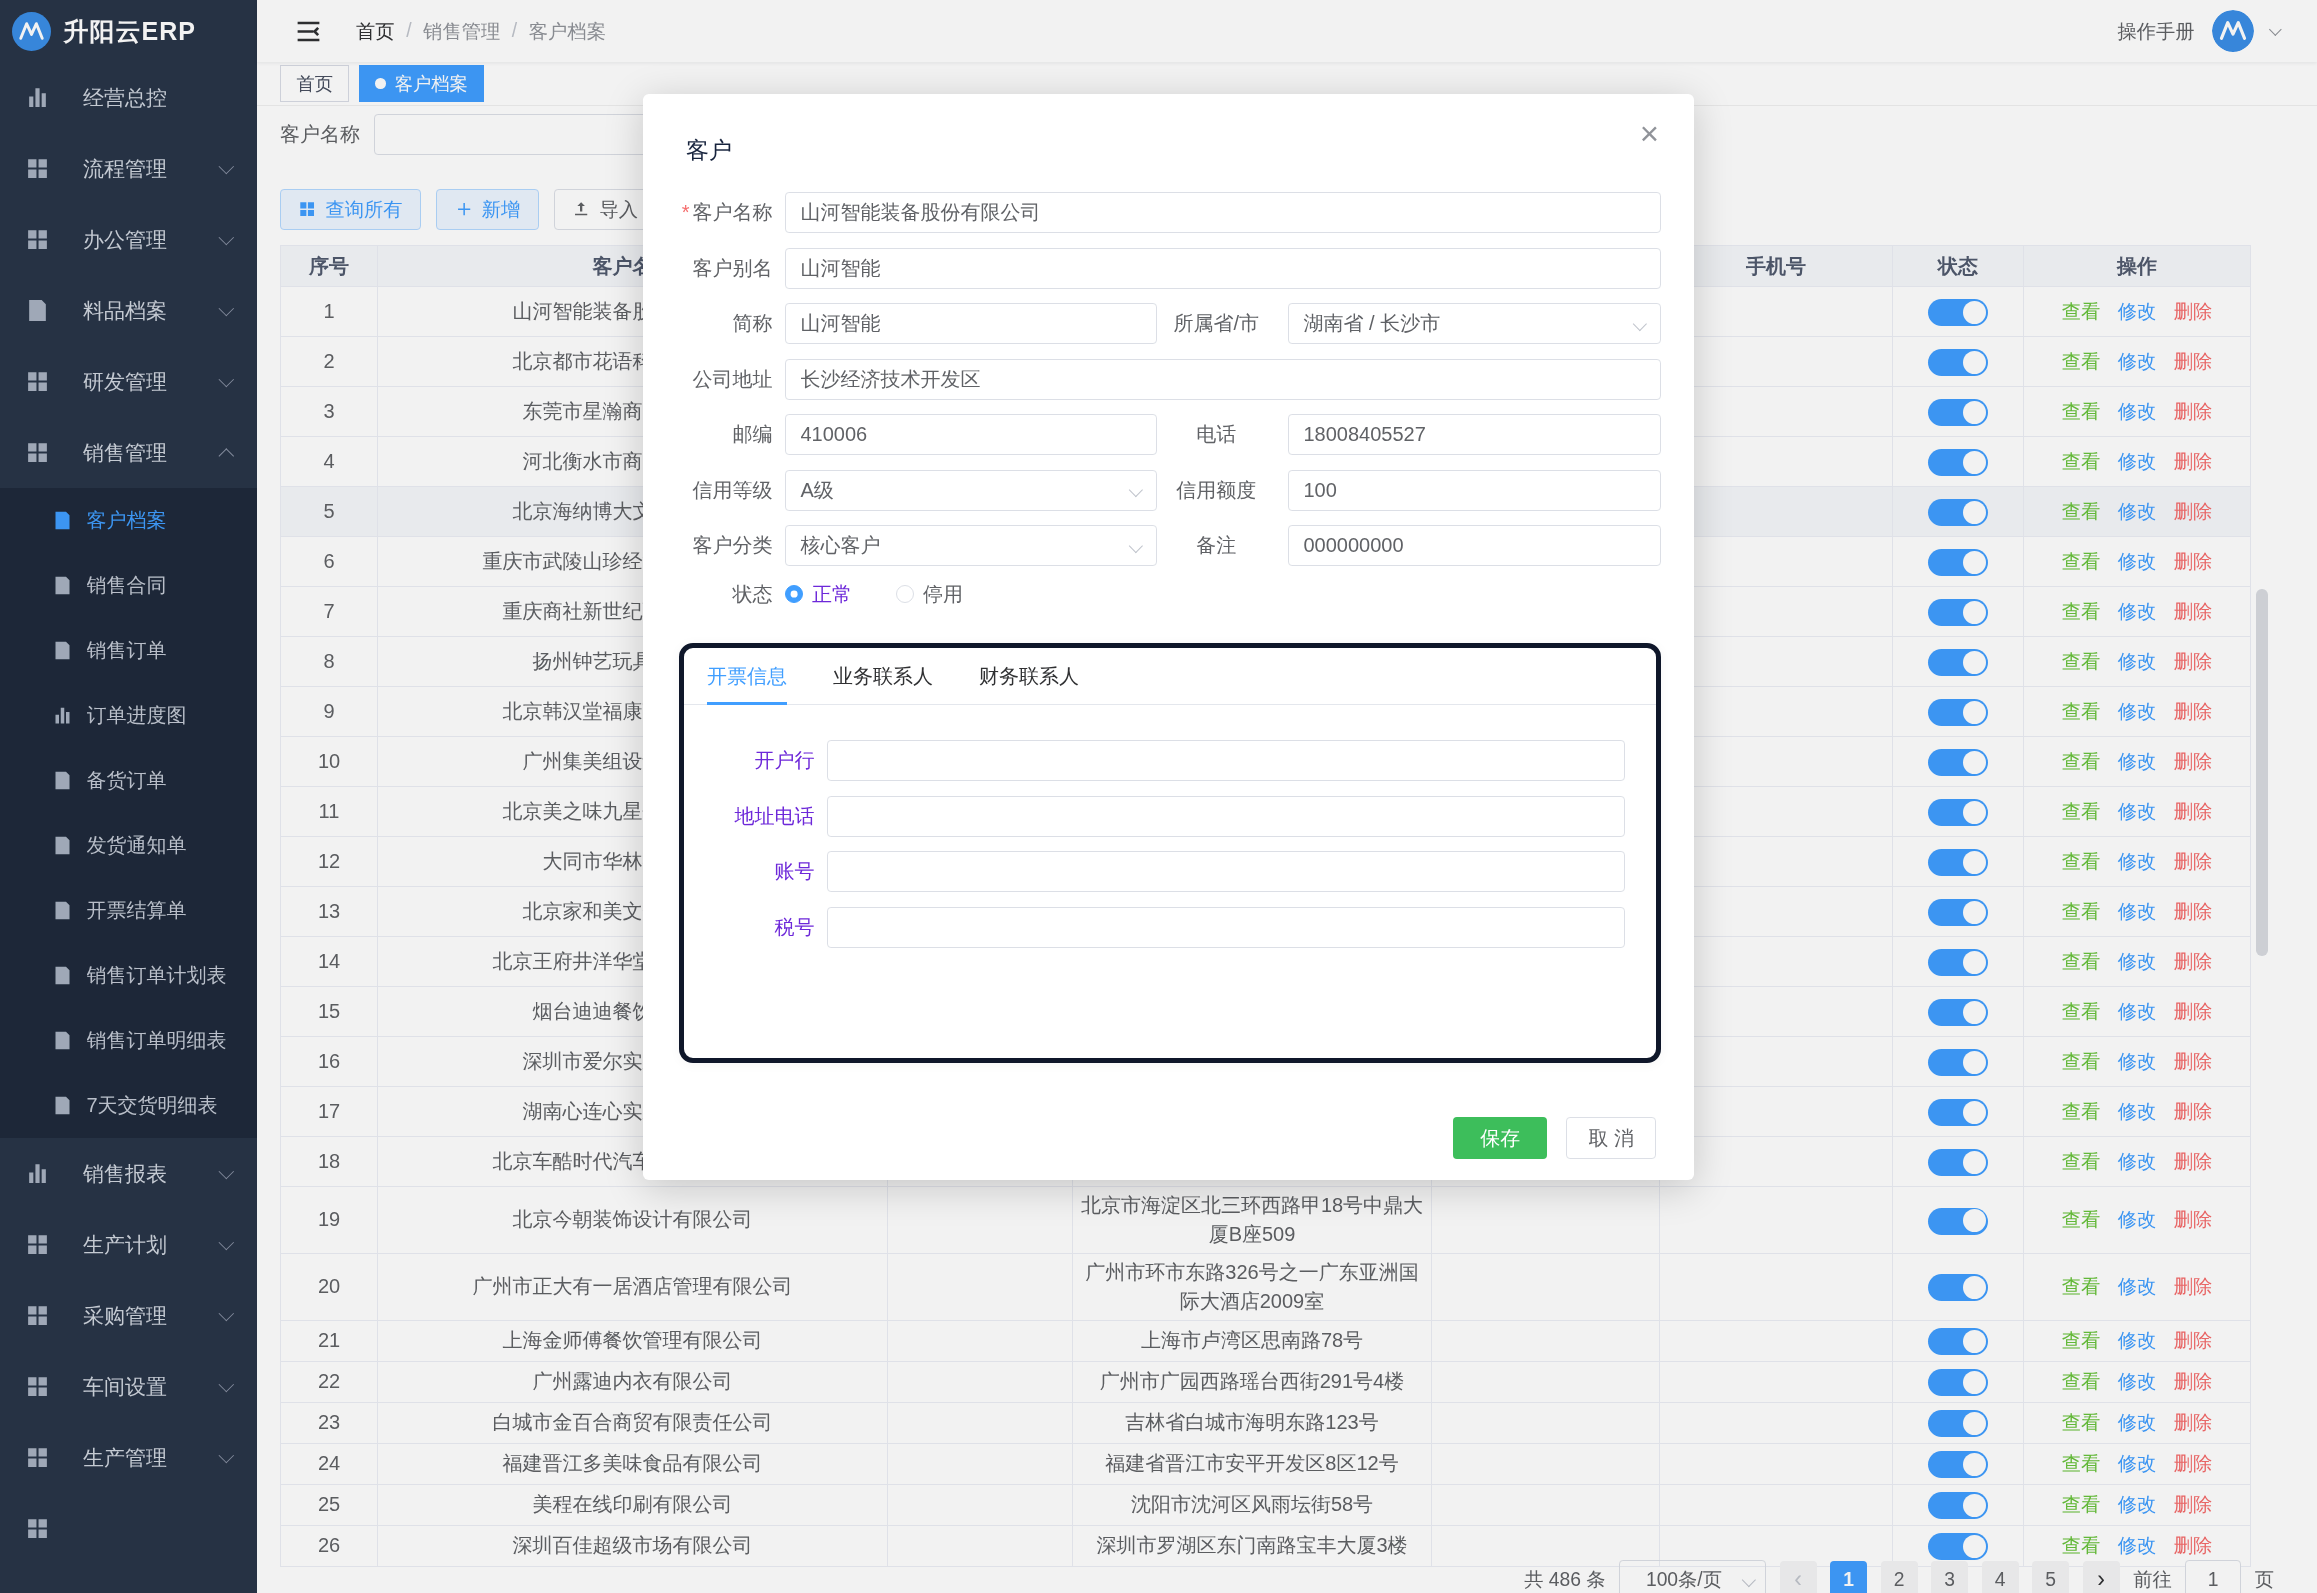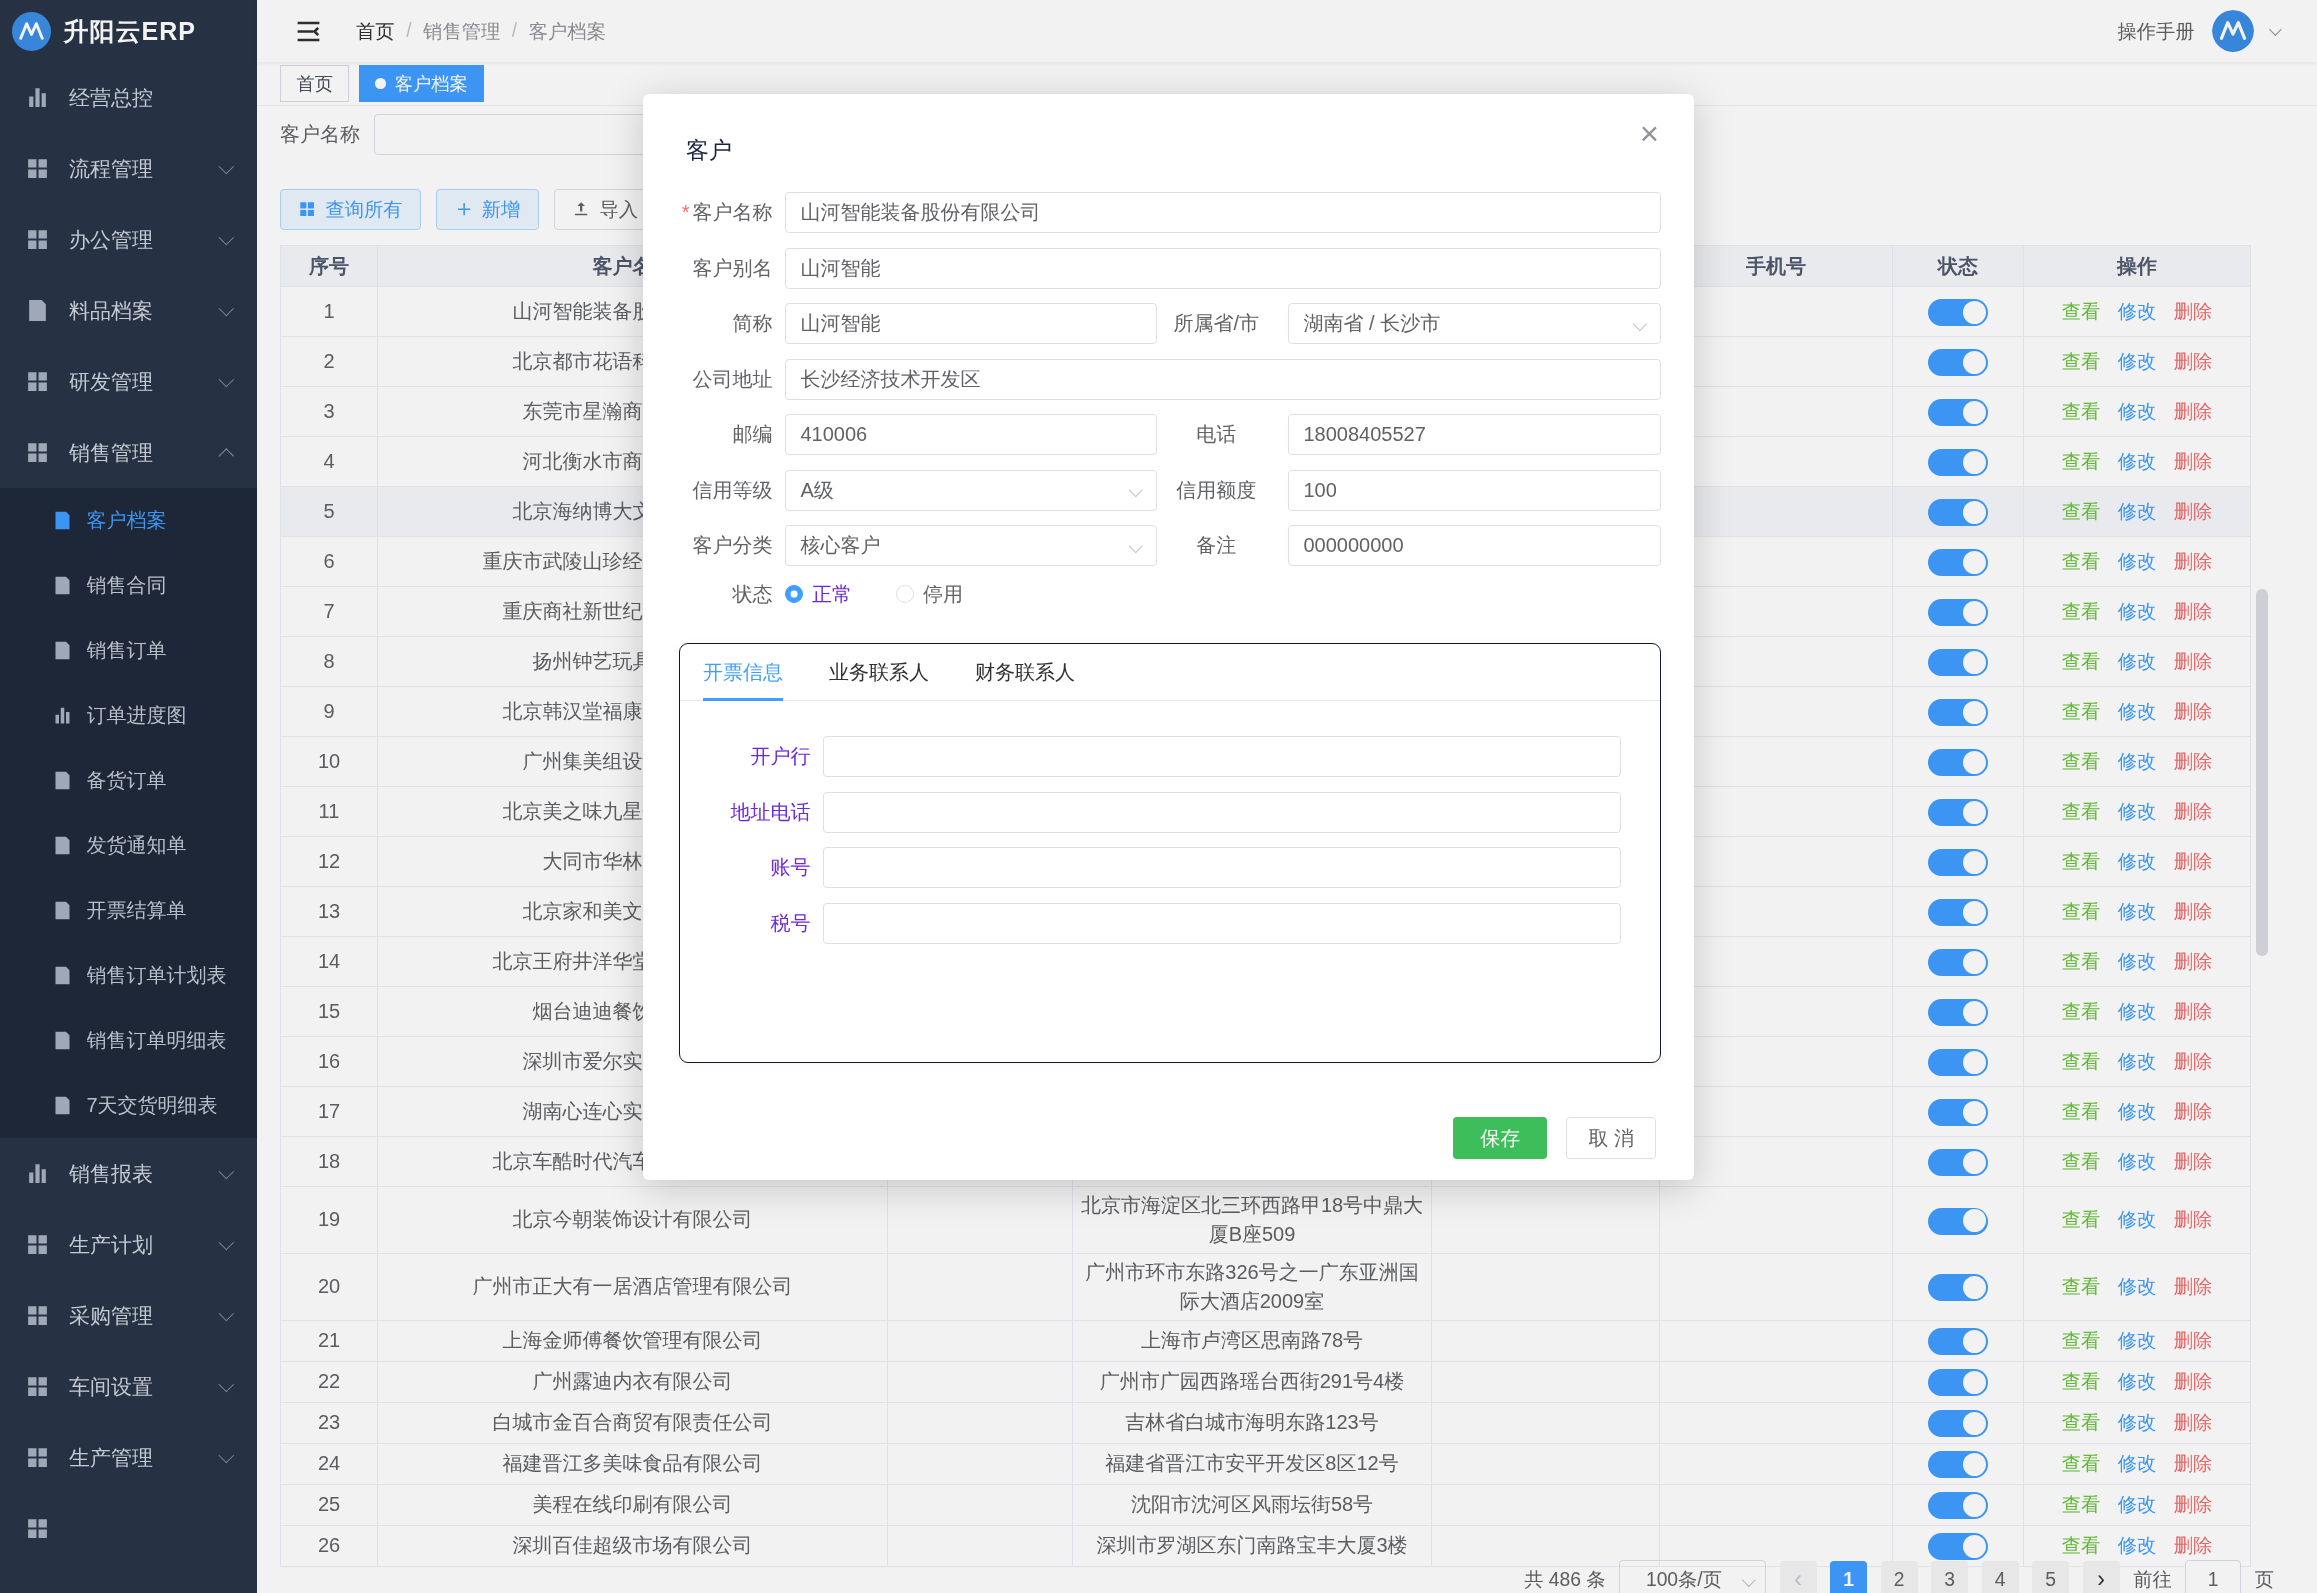--- a/index.html
+++ b/index.html
@@ -7,21 +7,21 @@
 body{font-family:"Liberation Sans","DejaVu Sans",sans-serif;font-size:20px;color:#606266;background:#fff}
 .app{position:relative;width:2317px;height:1593px;overflow:hidden;background:#fff}
 
 
 .sidebar{position:absolute;left:0;top:0;width:257px;height:1593px;background:#293548;z-index:3}
 .logo{height:62px;display:flex;align-items:center;padding-left:12px;gap:12.6px}
 .logo-text{color:#fff;font-size:25px;font-weight:700;letter-spacing:1px}
 .side-item{height:71px;display:flex;align-items:center;padding:0 25px;color:#cfd5de;font-size:21px;cursor:pointer}
 .s-icon{width:25px;height:25px;display:inline-flex;align-items:center;justify-content:center;color:#a8b2c1;flex:0 0 auto}
 .s-icon svg{width:100%;height:100%}
-.s-label{flex:1;margin-left:19px;white-space:nowrap;overflow:hidden}
+.s-label{flex:1;margin-left:33px;white-space:nowrap;overflow:hidden}
 .chev{width:10.6px;height:10.6px;border-right:1.9px solid #8a93a5;border-bottom:1.9px solid #8a93a5;transform:rotate(45deg);margin-top:-4.8px;flex:0 0 auto}
 .chev.up{transform:rotate(-135deg);margin-top:6.8px}
 .submenu{background:#1f2a3b}
 .sub-item{height:65px;display:flex;align-items:center;padding-left:52px;color:#c3c9d4;font-size:20px;cursor:pointer}
 .sub-item .s-icon{width:21px;height:21px}
 .sub-item .s-label{margin-left:13.5px}
 .sub-item.active{color:#409eff}
 .sub-item.active .s-icon{color:#409eff}
 
 
@@ -93,21 +93,21 @@
 .w-full{width:876px}
 .w-half{width:372px}
 .w-half2{width:373px}
 .sel{position:relative;display:inline-flex;align-items:center;cursor:pointer}
 .chev-s{position:absolute;right:15.4px;top:14.5px;width:9.7px;height:9.7px;border-right:1.9px solid #c0c4cc;border-bottom:1.9px solid #c0c4cc;transform:rotate(45deg)}
 .radio{display:flex;align-items:center;margin-right:44px;cursor:pointer}
 .rdot{width:18.3px;height:18.3px;border-radius:50%;border:1px solid #dcdfe6;background:#fff;position:relative;margin-right:8.7px;flex:0 0 auto}
 .rdot.on{background:#409eff;border-color:#409eff}
 .rdot.on::after{content:"";position:absolute;left:50%;top:50%;width:6.8px;height:6.8px;border-radius:50%;background:#fff;transform:translate(-50%,-50%)}
 .r-on{color:#6d28d9}
-.card{position:absolute;left:36px;top:549px;width:982px;height:420px;border:1px solid #0f172a;border-radius:9px;box-shadow:0 1.9px 11.6px rgba(0,0,0,.04);background:#fff}
+.card{position:absolute;left:36px;top:549px;width:982px;height:420px;border:5px solid #0f172a;border-radius:14px;box-shadow:0 1.9px 11.6px rgba(0,0,0,.04);background:#fff}
 .card-tabs{height:57px;border-bottom:1px solid #e4e7ed;display:flex;align-items:stretch;padding-left:23px;gap:46px}
 .ctab{position:relative;display:flex;align-items:center;color:#303133;font-size:20px;cursor:pointer}
 .ctab.active{color:#409eff}
 .ctab.active::after{content:"";position:absolute;left:0;right:0;bottom:-1px;height:2.9px;background:#409eff}
 .card-form{padding-top:35px}
 .cf-label{flex:0 0 143px;text-align:right;padding-right:12.6px;color:#6d28d9;white-space:nowrap}
 .cf-inp{width:798px}
 .m-footer{position:absolute;right:38px;bottom:21px;display:flex;gap:19.3px}
 .btn-save{height:42px;padding:0 27px;background:#3dbe5b;color:#fff;border:none;border-radius:3.9px;font-size:20px;cursor:pointer;font-family:inherit}
 .btn-cancel{height:42px;padding:0 21px;background:#fff;color:#606266;border:1px solid #dcdfe6;border-radius:3.9px;font-size:20px;cursor:pointer;font-family:inherit}

